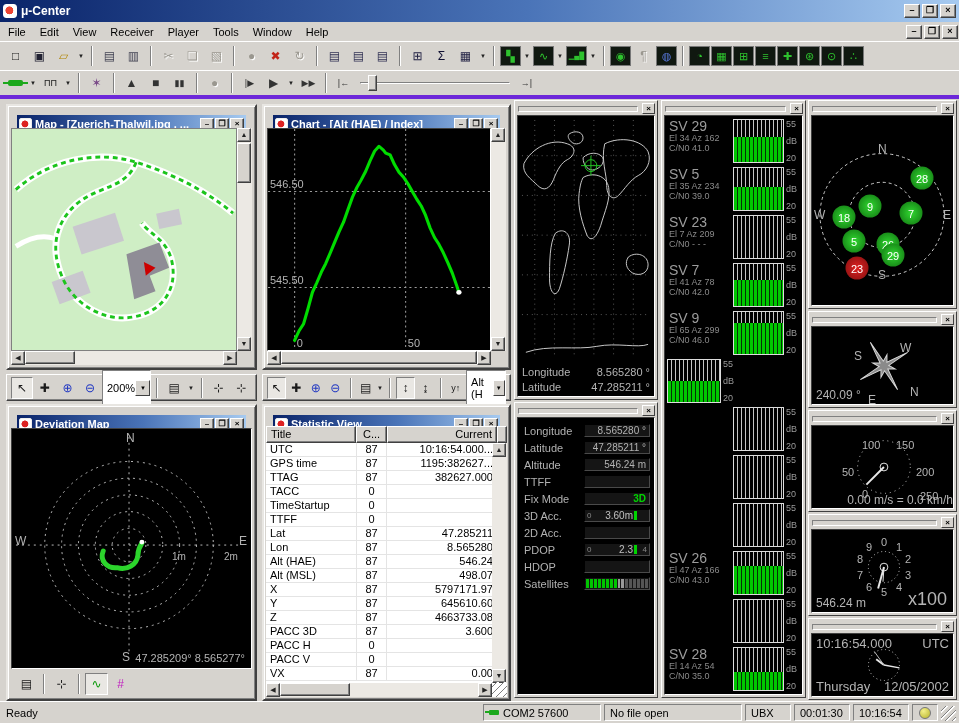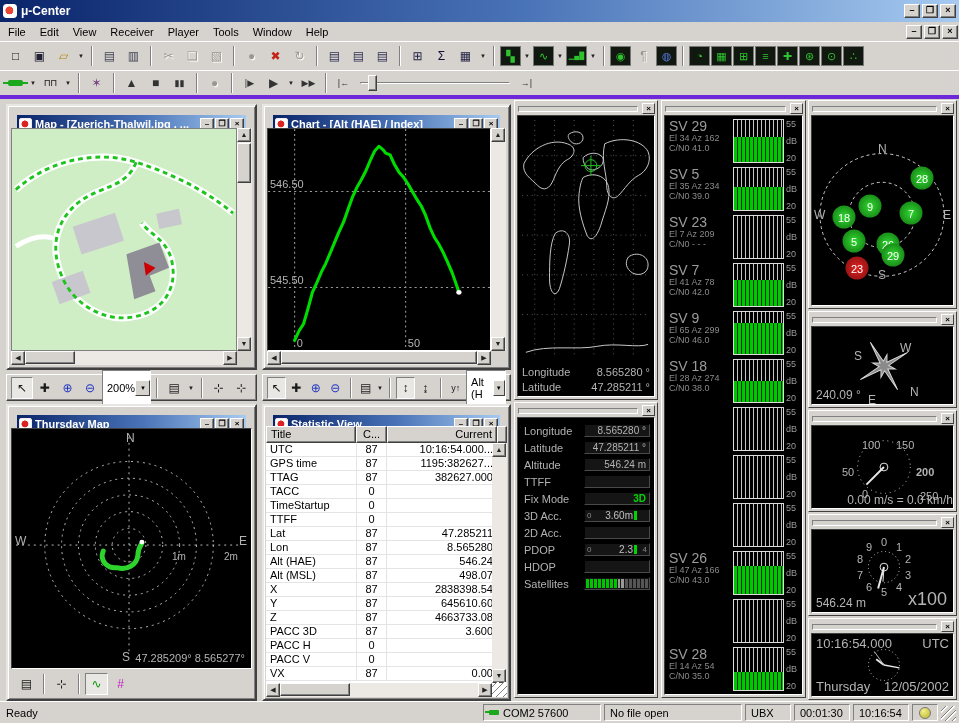--- a/index.html
+++ b/index.html
@@ -332,21 +332,21 @@
       <span>⊹</span>
     </div>
     <div class="tb-btn">
       <span>⊹</span>
     </div>
   </div>
 
 <div class="mdi-win" id="dev-window" style="left:6px;top:404px;width:251px;height:297px">
   <div class="mdi-title">
     <div class="mdi-icon"></div>
-    <span style="flex:1">Thursday Map</span>
+    <span style="flex:1">Deviation Map</span>
     <div class="winbtns">
       <div class="winbtn">–</div>
       <div class="winbtn">❐</div>
       <div class="winbtn">×</div>
     </div>
   </div>
   <div class="screen" style="position:absolute;left:3px;top:22px;right:3px;bottom:30px">
     <svg width="100%" height="100%" viewBox="0 0 241 243" preserveAspectRatio="none">
       <g stroke="#cfcfcf" stroke-dasharray="2,4" fill="none" opacity="0.9">
         <circle cx="118" cy="118" r="17"></circle>
@@ -525,21 +525,21 @@
         </div>
         <div class="st-row">
           <div class="st-c w0">Alt (MSL)</div>
           <div class="st-c w1">87</div>
           <div class="st-c w2">498.07</div>
           <div class="st-c w3"></div>
         </div>
         <div class="st-row">
           <div class="st-c w0">X</div>
           <div class="st-c w1">87</div>
-          <div class="st-c w2">2838398.54</div>
+          <div class="st-c w2">5797171.97</div>
           <div class="st-c w3"></div>
         </div>
         <div class="st-row">
           <div class="st-c w0">Y</div>
           <div class="st-c w1">87</div>
           <div class="st-c w2">645610.60</div>
           <div class="st-c w3"></div>
         </div>
         <div class="st-row">
           <div class="st-c w0">Z</div>
@@ -803,25 +803,20 @@
             <div class="stripes"></div>
             <div class="sv-fill" style="height: 74%;"></div>
           </div>
           <div class="sv-scale">
             <span>55</span>
             <span>dB</span>
             <span>20</span>
           </div>
         </div>
         <div class="sv-row">
-          <div class="sv-info">
-            <div class="sv-name">SV 18</div>
-            <div class="sv-sub">El 28 Az 274</div>
-            <div class="sv-sub">C/N0 38.0</div>
-          </div>
           <div class="sv-bar">
             <div class="stripes"></div>
             <div class="sv-fill" style="height: 51%;"></div>
           </div>
           <div class="sv-scale">
             <span>55</span>
             <span>dB</span>
             <span>20</span>
           </div>
         </div>
@@ -977,21 +972,21 @@
     <svg width="100%" height="100%" viewBox="0 0 141 84">
       <circle cx="72" cy="42" r="27" stroke="#cfcfcf" stroke-dasharray="1,4" fill="none"></circle>
       <line x1="72" y1="42" x2="54" y2="60" stroke="#e8e8e8" stroke-width="2"></line>
       <circle cx="72" cy="42" r="4" stroke="#e8e8e8" fill="none"></circle>
     </svg>
     <div id="speed-ticks">
         <span class="pan-abs" style="left: 50px; top: 62px; font-size: 11px;">0</span>
         <span class="pan-abs" style="left: 30px; top: 40px; font-size: 11px;">50</span>
         <span class="pan-abs" style="left: 50px; top: 13px; font-size: 11px;">100</span>
         <span class="pan-abs" style="left: 84px; top: 13px; font-size: 11px;">150</span>
-        <span class="pan-abs" style="left: 104px; top: 40px; font-size: 11px; font-weight: bold;">200</span>
+        <span class="pan-abs" style="left: 104px; top: 40px; font-size: 11px;">200</span>
         <span class="pan-abs" style="left: 88px; top: 64px; font-size: 11px; margin-left: 20px;">250</span>
       </div>
     <div class="gtext" style="position:absolute;left:0;right:0;bottom:1px;text-align:right;font-size:12px">0.00 m/s = 0.0 km/h</div>
   </div>
 </div>
 
 <div class="gadget" style="left:808px;top:514px;width:149px;height:102px">
   <div class="grip">
       <div class="close">×</div>
     </div>

